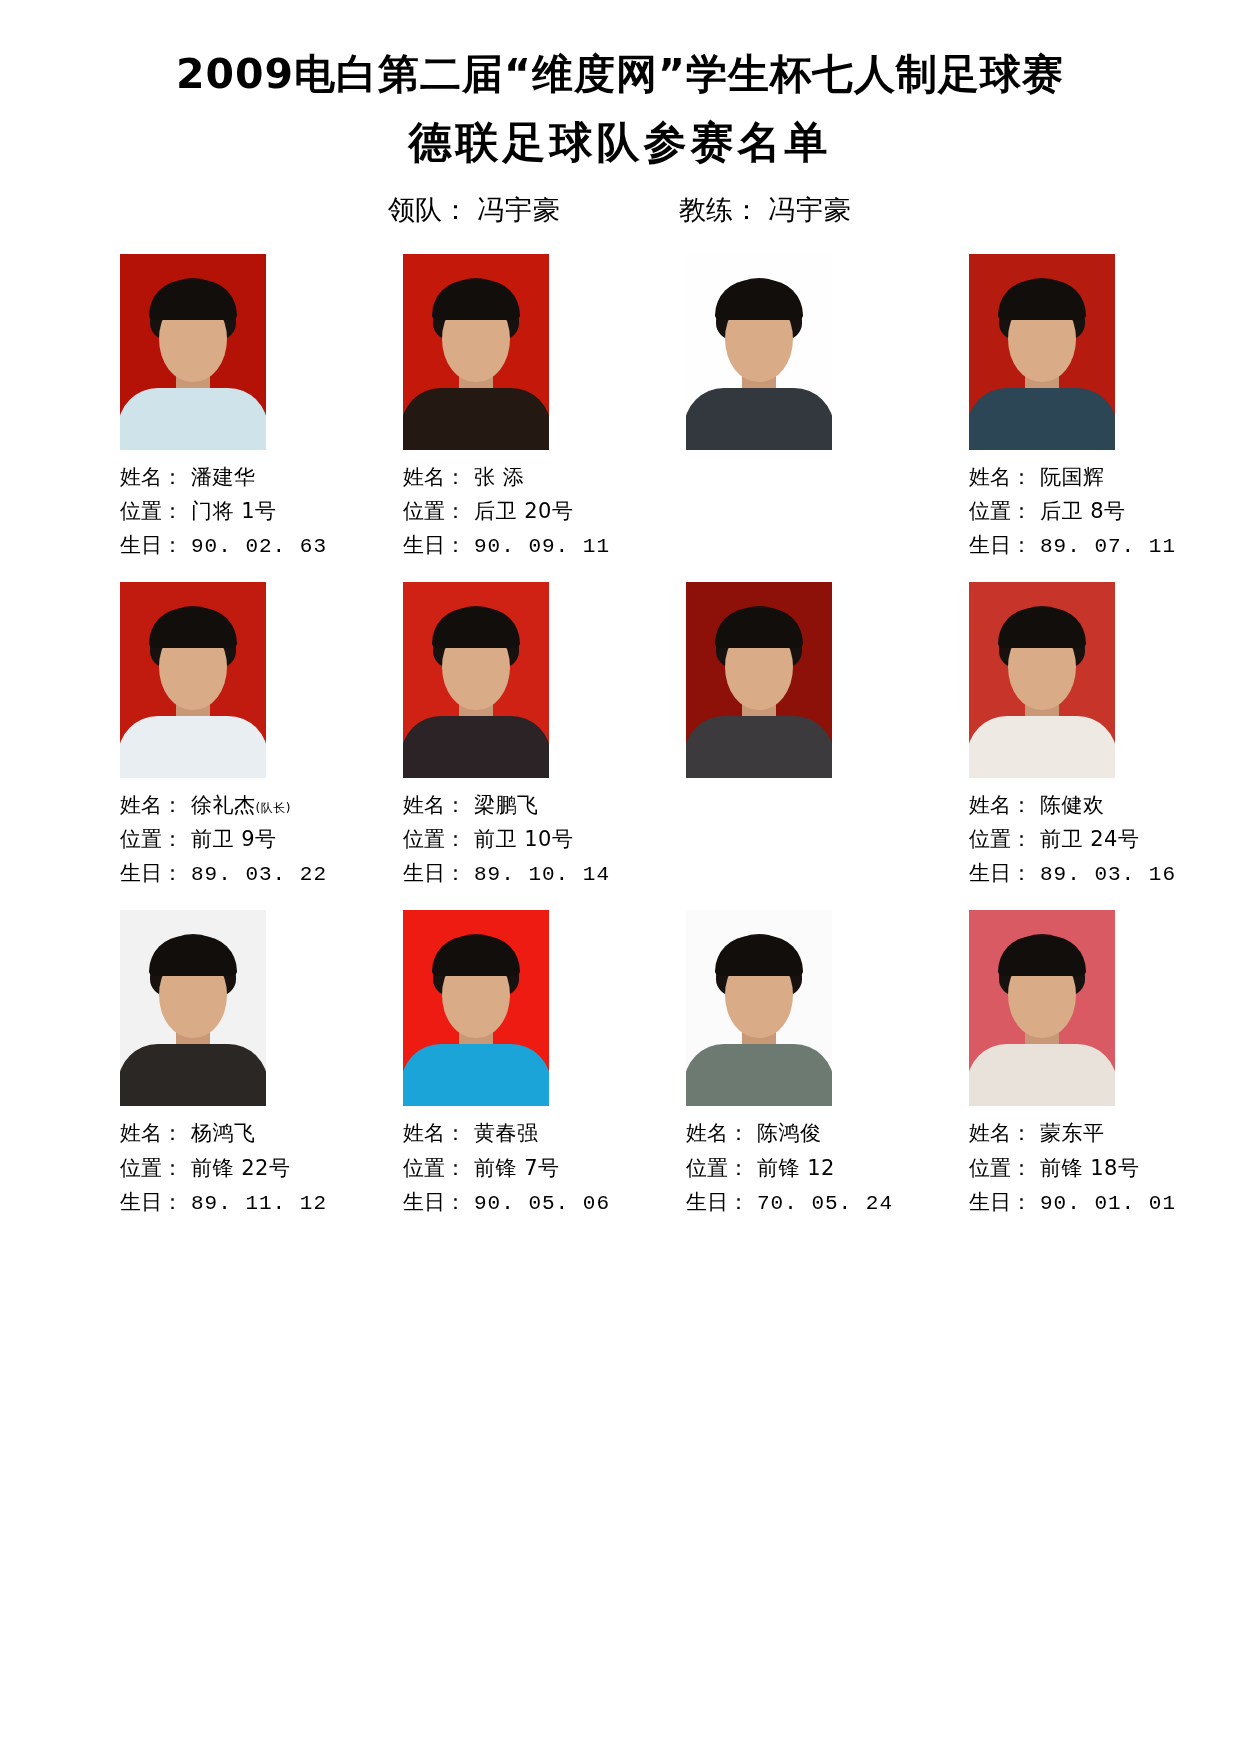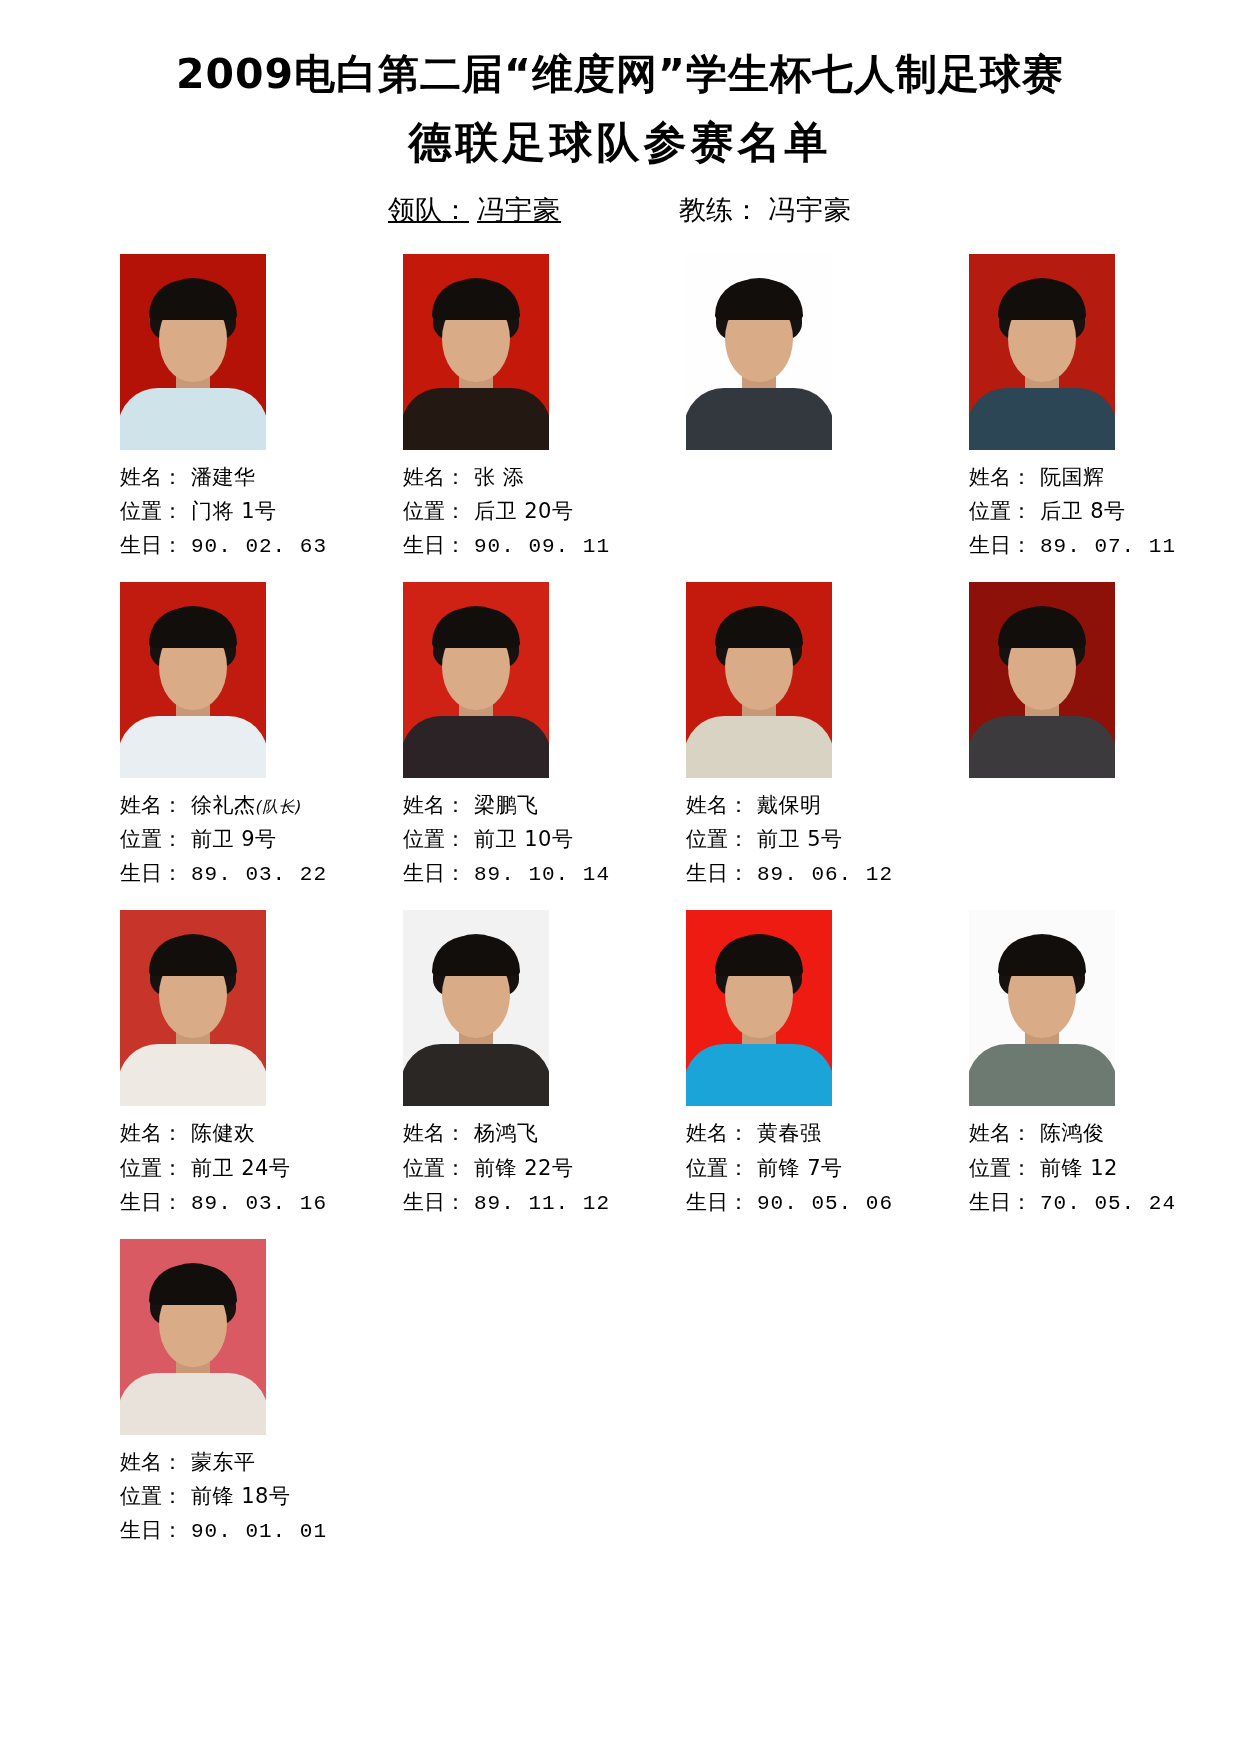--- a/index.html
+++ b/index.html
@@ -44,21 +44,21 @@
     margin-top: 26px;
     display: flex;
     justify-content: center;
     align-items: baseline;
     font-size: 27px;
     letter-spacing: 1px;
   }
   .staff-item {
     white-space: nowrap;
   }
-  .staff-item.leader { margin-right: 118px; text-decoration: underline; }
+  .staff-item.leader { margin-right: 118px; }
 
   .grid {
     margin-top: 22px;
     padding-left: 108px;
     display: grid;
     grid-template-columns: repeat(4, 1fr);
     row-gap: 14px;
     column-gap: 0px;
   }
   .player {
@@ -124,21 +124,21 @@
   .info {
     padding-left: 12px;
     margin-top: 10px;
     font-size: 21px;
     line-height: 1.62;
     letter-spacing: 0.5px;
   }
   .info .line { white-space: nowrap; }
   .lbl { letter-spacing: 0px; }
   .val { margin-left: 8px; }
-  .captain { font-size: 16px; font-style: italic; }
+  .captain { font-size: 12px; }
   .num { font-family: Liberation Mono, monospace; letter-spacing: 1px;}
 </style>
 </head>
 <body>
 
 <div class="page">
 
   <div class="title-main">2009电白第二届“维度网”学生杯七人制足球赛</div>
   <div class="title-sub">德联足球队参赛名单</div>
 
@@ -238,36 +238,20 @@
           </div>
         </div>
         <div class="info">
           <div class="line"><span class="lbl">姓名：</span><span class="val">梁鹏飞</span></div>
           <div class="line"><span class="lbl">位置：</span><span class="val">前卫 10号</span></div>
           <div class="line"><span class="lbl">生日：</span><span class="val num">89. 10. 14</span></div>
         </div>
       </div>
       <div class="player">
         <div class="photo-wrap">
-          <div class="photo" style="background: rgb(195, 26, 13);">
-            <div class="face hair"></div>
-            <div class="face neck"></div>
-            <div class="face head"></div>
-            <div class="face hair2"></div>
-            <div class="face body" style="background: rgb(216, 211, 194);"></div>
-          </div>
-        </div>
-        <div class="info">
-          <div class="line"><span class="lbl">姓名：</span><span class="val">戴保明</span></div>
-          <div class="line"><span class="lbl">位置：</span><span class="val">前卫 5号</span></div>
-          <div class="line"><span class="lbl">生日：</span><span class="val num">89. 06. 12</span></div>
-        </div>
-      </div>
-      <div class="player">
-        <div class="photo-wrap">
           <div class="photo" style="background: rgb(142, 17, 9);">
             <div class="face hair"></div>
             <div class="face neck"></div>
             <div class="face head"></div>
             <div class="face hair2"></div>
             <div class="face body" style="background: rgb(60, 58, 60);"></div>
           </div>
         </div>
       </div>
       <div class="player">

